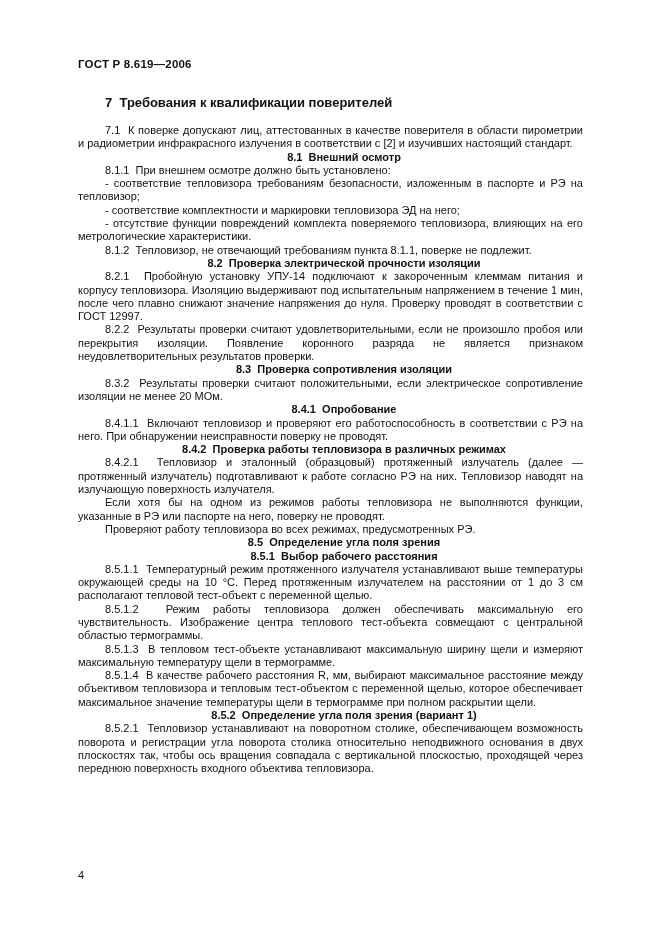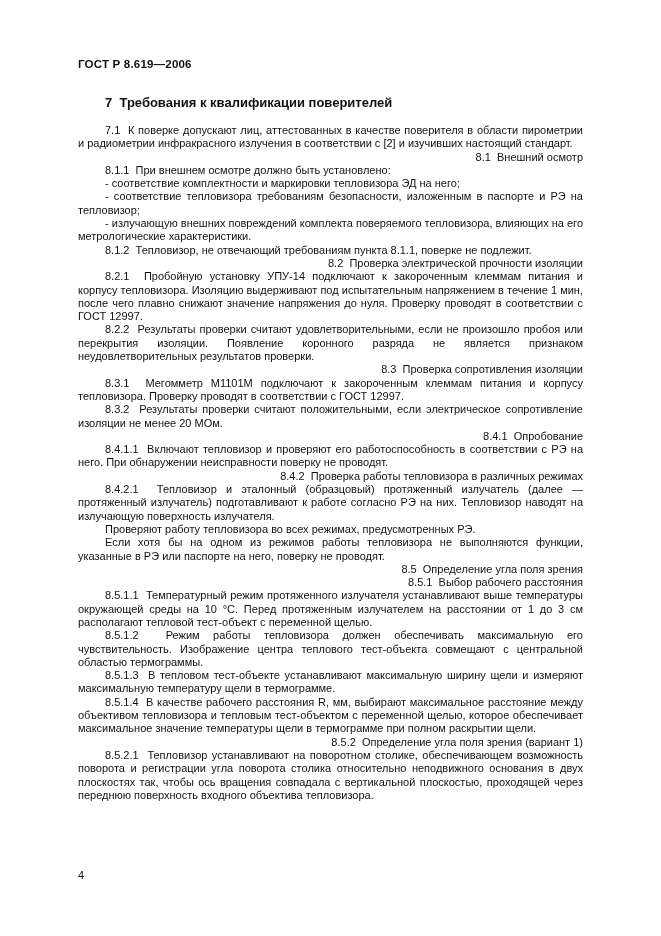--- a/index.html
+++ b/index.html
@@ -36,22 +36,22 @@
   }
   .h1.first { margin-top: 0; }
   .p, .h2, .li {
     font-size: 11px;
     line-height: 13.3px;
     margin: 0;
     text-align: justify;
     text-indent: 27px;
   }
   .h2 {
-    font-weight: 400;
-    text-align: right;
+    font-weight: 700;
+    text-align: center;
   }
   .page-number {
     position: absolute;
     left: 78px; top: 869px;
     font-size: 11px;
     color: #111111;
   }
 </style>
 </head>
 <body>
@@ -59,39 +59,38 @@
 <div class="page">
   <div class="content">
     <div class="doc-header">ГОСТ Р 8.619—2006</div>
 
     <div class="h1 first">7&nbsp;&nbsp;Требования к квалификации поверителей</div>
     <p class="p">7.1&nbsp;&nbsp;К поверке допускают лиц, аттестованных в качестве поверителя в области пирометрии и радиометрии инфракрасного излучения в соответствии с [2] и изучивших настоящий стандарт.</p>
 
 
     <div class="h2">8.1&nbsp;&nbsp;Внешний осмотр</div>
     <p class="p">8.1.1&nbsp;&nbsp;При  внешнем осмотре должно быть установлено:</p>
+    <p class="li">-  соответствие тепловизора требованиям безопасности, изложенным в паспорте и РЭ на тепловизор;</p>
     <p class="li">-  соответствие комплектности и маркировки тепловизора ЭД на него;</p>
-    <p class="li">-  соответствие тепловизора требованиям безопасности, изложенным в паспорте и РЭ на тепловизор;</p>
-    <p class="li">-  излучающую внешних повреждений комплекта поверяемого тепловизора, влияющих на его метрологические характеристики.</p>
+    <p class="li">-  отсутствие функции повреждений комплекта поверяемого тепловизора, влияющих на его метрологические характеристики.</p>
     <p class="p">8.1.2&nbsp;&nbsp;Тепловизор, не отвечающий требованиям пункта 8.1.1, поверке не подлежит.</p>
 
     <div class="h2">8.2&nbsp;&nbsp;Проверка электрической прочности изоляции</div>
     <p class="p">8.2.1&nbsp;&nbsp;Пробойную установку УПУ-14 подключают к закороченным клеммам питания и корпусу тепловизора. Изоляцию выдерживают под испытательным напряжением в течение 1 мин, после чего плавно снижают значение напряжения до нуля. Проверку проводят в соответствии с ГОСТ 12997.</p>
     <p class="p">8.2.2&nbsp;&nbsp;Результаты проверки считают удовлетворительными, если не произошло пробоя или перекрытия изоляции. Появление коронного разряда не является признаком неудовлетворительных результатов проверки.</p>
 
     <div class="h2">8.3&nbsp;&nbsp;Проверка сопротивления изоляции</div>
-    <p class="p">8.3.1&nbsp;&nbsp;Мегомметр М1101М подключают к закороченным клеммам питания и корпусу тепловизора. Проверку проводят в соответствии с ГОСТ 12997.</p>
     <p class="p">8.3.2&nbsp;&nbsp;Результаты проверки считают положительными, если электрическое сопротивление изоляции не менее 20 МОм.</p>
 
     <div class="h2">8.4.1&nbsp;&nbsp;Опробование</div>
     <p class="p">8.4.1.1&nbsp;&nbsp;Включают тепловизор и проверяют его работоспособность в соответствии с РЭ на него. При обнаружении неисправности поверку не проводят.</p>
     <div class="h2">8.4.2&nbsp;&nbsp;Проверка работы тепловизора в различных режимах</div>
     <p class="p">8.4.2.1&nbsp;&nbsp;Тепловизор и эталонный (образцовый) протяженный излучатель (далее — протяженный излучатель) подготавливают к работе согласно РЭ на них. Тепловизор наводят на излучающую поверхность излучателя.</p>
+    <p class="p">Если хотя бы на одном из режимов работы тепловизора не выполняются функции, указанные в РЭ или паспорте на него, поверку не проводят.</p>
     <p class="p">Проверяют работу тепловизора во всех режимах, предусмотренных РЭ.</p>
-    <p class="p">Если хотя бы на одном из режимов работы тепловизора не выполняются функции, указанные в РЭ или паспорте на него, поверку не проводят.</p>
 
     <div class="h2">8.5&nbsp;&nbsp;Определение угла поля зрения</div>
     <div class="h2">8.5.1&nbsp;&nbsp;Выбор рабочего расстояния</div>
     <p class="p">8.5.1.1&nbsp;&nbsp;Температурный режим протяженного излучателя устанавливают выше температуры окружающей среды на 10 °С. Перед протяженным излучателем на расстоянии от 1 до 3 см располагают тепловой тест-объект с переменной щелью.</p>
     <p class="p">8.5.1.2&nbsp;&nbsp;Режим работы тепловизора должен обеспечивать максимальную его чувствительность. Изображение центра теплового тест-объекта совмещают с центральной областью термограммы.</p>
     <p class="p">8.5.1.3&nbsp;&nbsp;В тепловом тест-объекте устанавливают максимальную ширину щели и измеряют максимальную температуру щели в термограмме.</p>
     <p class="p">8.5.1.4&nbsp;&nbsp;В качестве рабочего расстояния R, мм, выбирают максимальное расстояние между объективом тепловизора и тепловым тест-объектом с переменной щелью, которое обеспечивает максимальное значение температуры щели в термограмме при полном раскрытии щели.</p>
     <div class="h2">8.5.2&nbsp;&nbsp;Определение угла поля зрения (вариант 1)</div>
     <p class="p">8.5.2.1&nbsp;&nbsp;Тепловизор устанавливают на поворотном столике, обеспечивающем возможность поворота и регистрации угла поворота столика относительно неподвижного основания в двух плоскостях так, чтобы ось вращения совпадала с вертикальной плоскостью, проходящей через переднюю поверхность входного объектива тепловизора.</p>
   </div>

